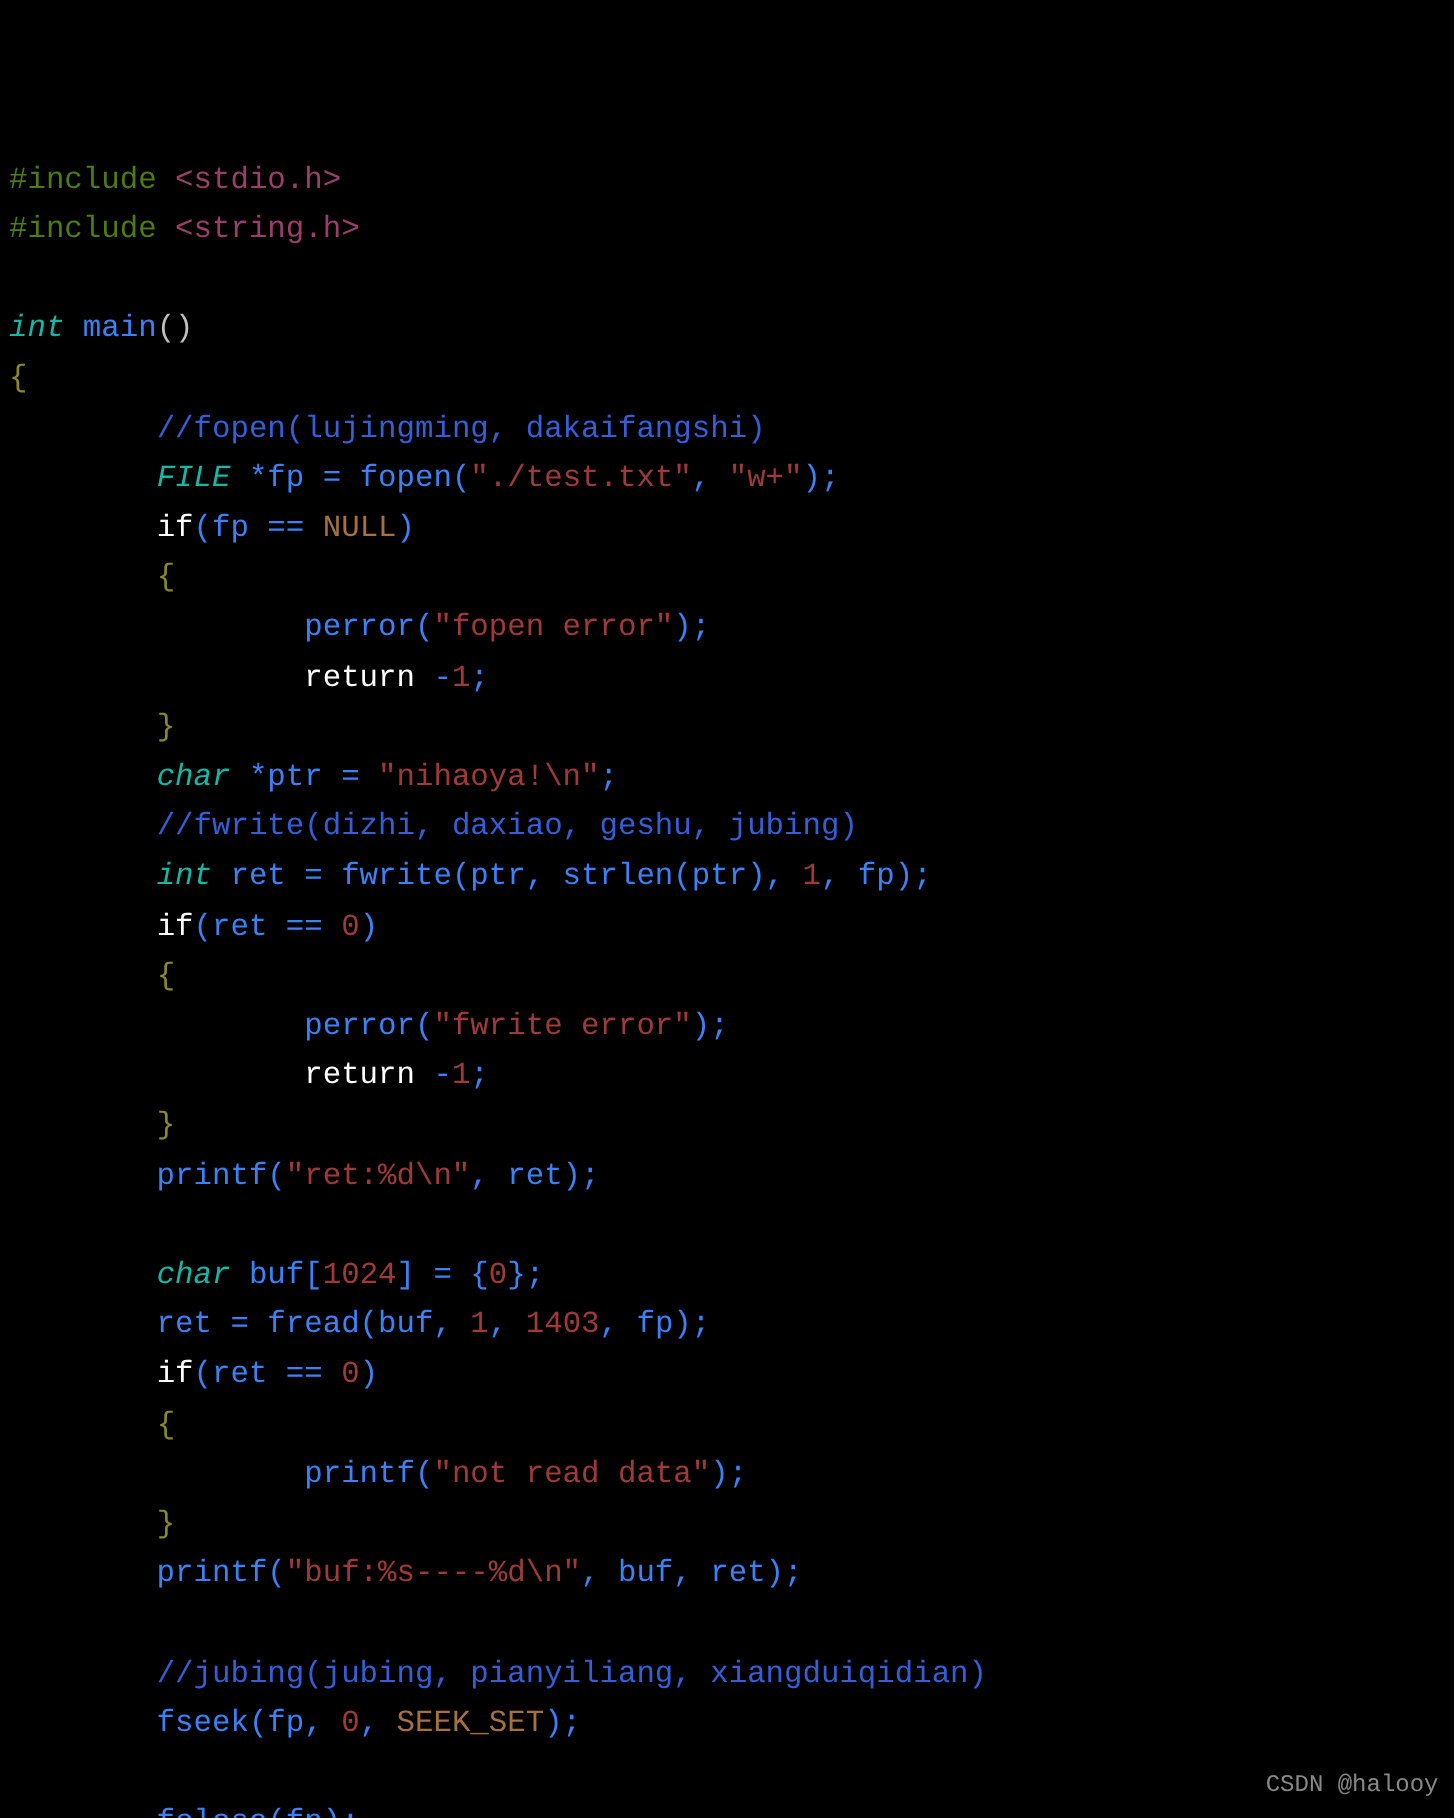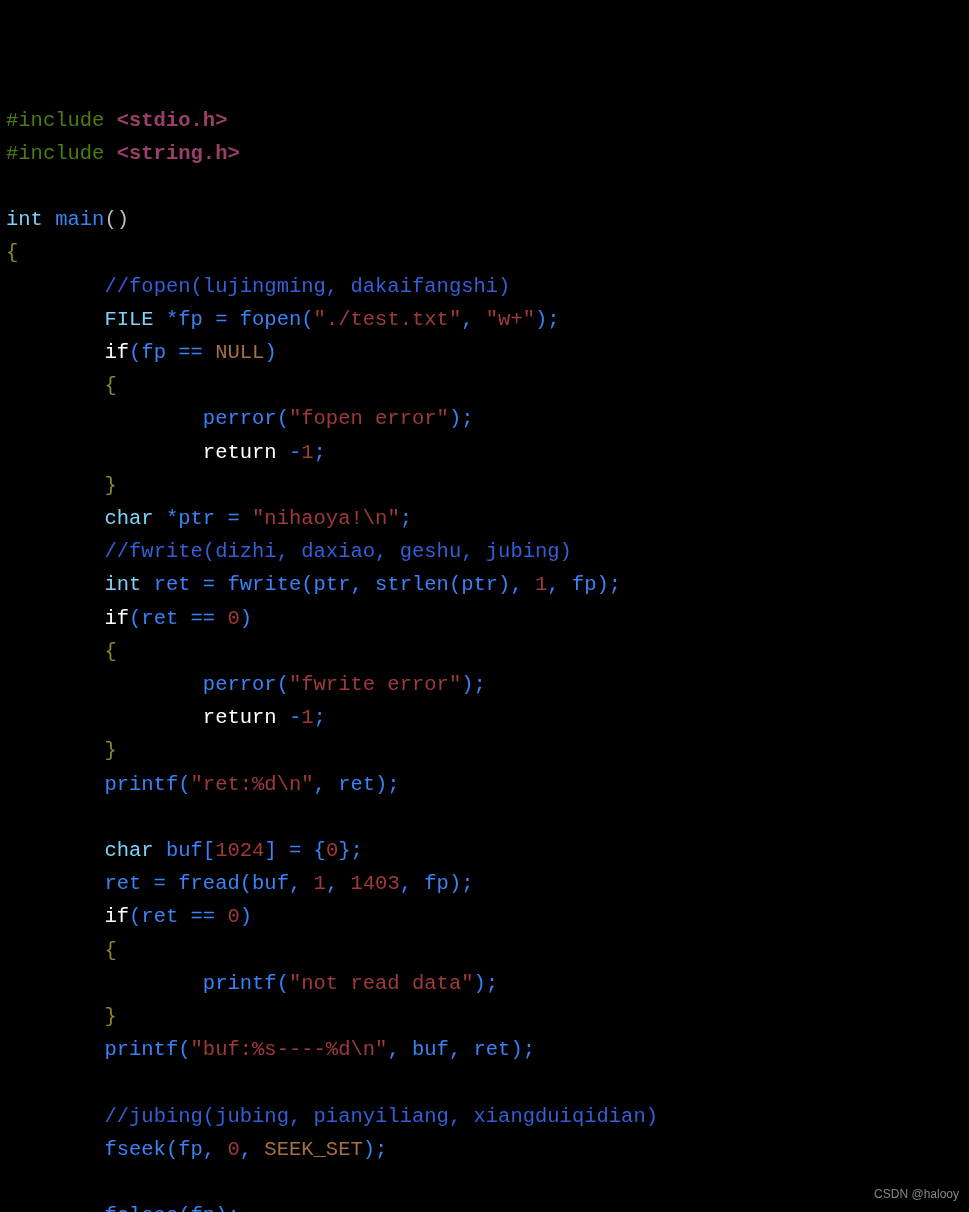--- a/index.html
+++ b/index.html
@@ -11,37 +11,37 @@
     line-height: 1.62;
     color: #bfbfbf;
     white-space: pre;
     width: 969px;
     height: 1212px;
     box-sizing: border-box;
     overflow: hidden;
     position: relative;
   }
   .pp   { color: #4d7c0f; }   
-  .hdr  { color: #9a3f6a; font-weight: bold; }   
-  .typ  { color: #7dd3fc; }   
+  .hdr  { color: #9a3f6a; }   
+  .typ  { color: #14b8a6; font-style: italic; }   
   .id   { color: #3b82f6; }   
   .br   { color: #8a8a2a; }   
   .kw   { color: #ffffff; }   
   .cmt  { color: #345fd6; text-align: right; }   
   .str  { color: #a03a3a; }   
   .num  { color: #a03a3a; }   
   .mac  { color: #a67040; }   
   .op   { color: #bfbfbf; }   
   .watermark {
     position: absolute;
     bottom: 8px;
     right: 10px;
-    font-size: 12px;
+    font-size: 16px;
     color: #888888;
-    font-family: Liberation Sans, sans-serif;
+    font-family: Liberation Mono, monospace;
     white-space: normal;
   }
 </style>
 </head>
 <body>
 
 
 <div id="code"><span class="pp">#include </span><span class="hdr">&lt;stdio.h&gt;</span>
 <span class="pp">#include </span><span class="hdr">&lt;string.h&gt;</span>
 

